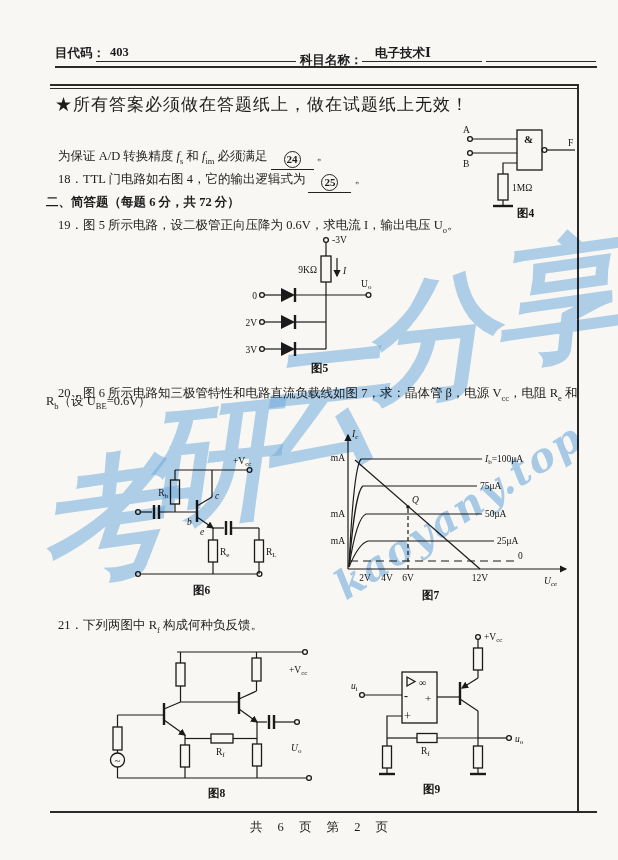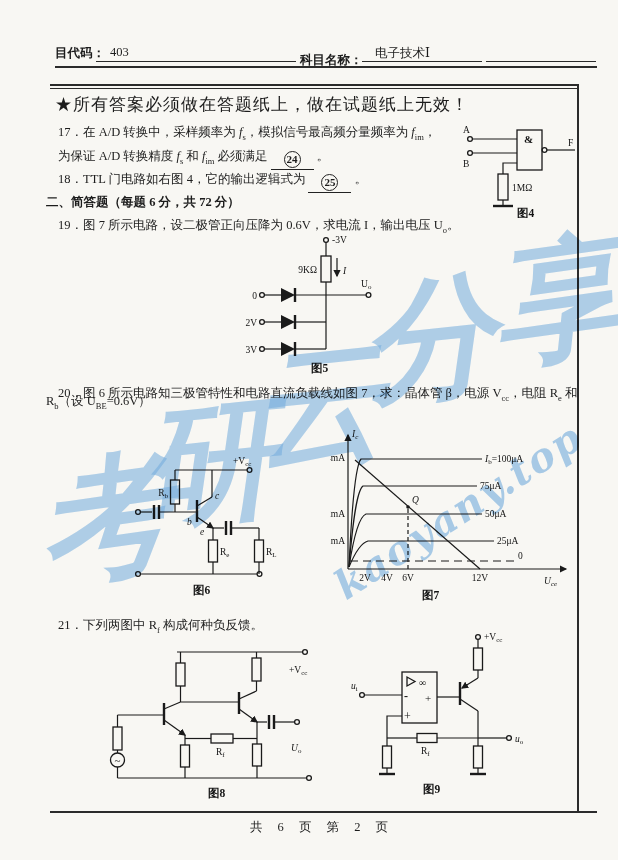--- a/index.html
+++ b/index.html
@@ -3,21 +3,21 @@
 <meta charset="utf-8">
 <style>
   html,body { margin:0; padding:0; background:#e9e8e4; }
   .page {
     position:relative; width:618px; height:860px; margin:0 auto;
     background:#f8f7f3; overflow:hidden;
     font-family:"Liberation Serif","DejaVu Serif",serif;
     color:#1c1c1c;
   }
   .abs { position:absolute; white-space:nowrap; }
-  .t  { font-size:12.5px; }
+  .t  { font-size:12.5px;font-weight:bold; }
   .hdr { font-size:12.5px; font-weight:bold; }
   .notice { font-size:17px; font-weight:normal; letter-spacing:1px; }
   .qtext { font-size:12.5px; }
   .qtext sub { font-size:8.5px; }
   .fv { font-style:italic; }
   .line { position:absolute; background:#2b2b2b; }
   .blankline { display:inline-block; border-bottom:1.2px solid #222; padding:0 13px 1px 13px; margin:0 3px; line-height:1; }
   .circled {
     display:inline-block; width:15px; height:15px; border:1.3px solid #222; border-radius:50%;
     font-size:11px; line-height:15px; text-align:center; vertical-align:-3px; font-weight:bold;
@@ -59,28 +59,27 @@
   <div class="line" style="left:486px;top:61px;width:110px;height:1px"></div>
   <div class="line" style="left:55px;top:66px;width:542px;height:2px"></div>
 
   <div class="line" style="left:50px;top:84px;width:529px;height:2px"></div>
   <div class="line" style="left:50px;top:88px;width:529px;height:1px"></div>
   <div class="line" style="left:577px;top:84px;width:2px;height:728px"></div>
   <div class="line" style="left:50px;top:811px;width:547px;height:2px"></div>
 
   <div class="abs notice" style="left:55px;top:93px">★所有答案必须做在答题纸上，做在试题纸上无效！</div>
 
-  <div class="abs qtext" style="left:58px;top:124px"><span>17．</span><span>在 A/D 转换中，采样频率为 </span><span class="fv">f</span><sub>s</sub><span>，模拟信号最高频分量频率为 </span><span class="fv">f</span><sub>im</sub><span>，</span></div>
   <div class="abs qtext" style="left:58px;top:148px"><span>为保证 A/D 转换精度 </span><span class="fv">f</span><sub>s</sub><span> 和 </span><span class="fv">f</span><sub>im</sub><span> 必须满足</span><span class="blankline"><span class="circled">24</span></span><span>。</span></div>
 
   <div class="abs qtext" style="left:58px;top:171px"><span>18．</span><span>TTL 门电路如右图 4，它的输出逻辑式为</span><span class="blankline"><span class="circled">25</span></span><span>。</span></div>
 
   <div class="abs qtext" style="left:46px;top:194px;font-weight:bold">二、简答题（每题 6 分，共 72 分）</div>
 
-  <div class="abs qtext" style="left:58px;top:217px"><span>19．</span><span>图 7 所示电路，设二极管正向压降为 0.6V，求电流 I，输出电压 U</span><sub>o</sub><span>。</span></div>
+  <div class="abs qtext" style="left:58px;top:217px"><span>19．</span><span>图 5 所示电路，设二极管正向压降为 0.6V，求电流 I，输出电压 U</span><sub>o</sub><span>。</span></div>
 
   <svg class="fig" style="left:455px;top:116px" width="135" height="102" viewBox="0 0 135 102">
     <text x="8" y="17">A</text>
     <circle class="comp" cx="15" cy="23" r="2.4"></circle>
     <line class="wire" x1="17" y1="23" x2="62" y2="23"></line>
     <circle class="comp" cx="15" cy="37" r="2.4"></circle>
     <line class="wire" x1="17" y1="37" x2="62" y2="37"></line>
     <text x="8" y="51">B</text>
     <rect class="comp" x="62" y="14" width="25" height="40"></rect>
     <text x="69" y="27" style="font-size:11px;font-weight:bold">&amp;</text>

